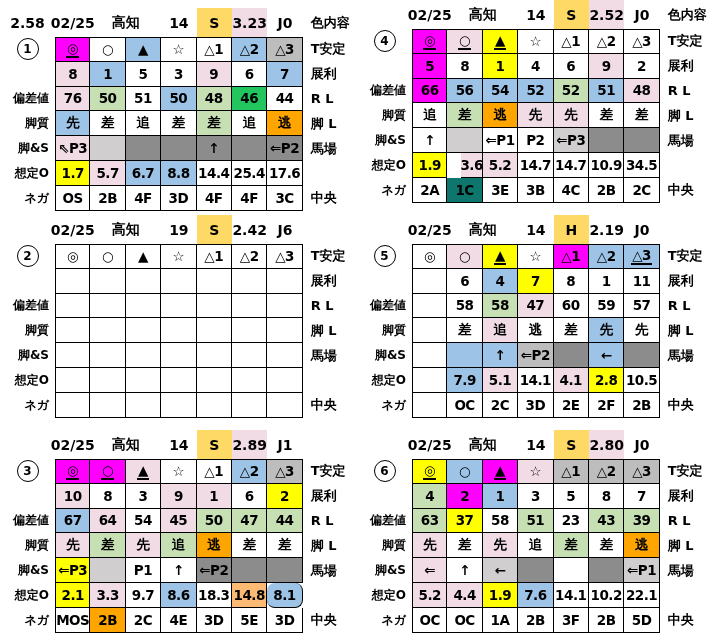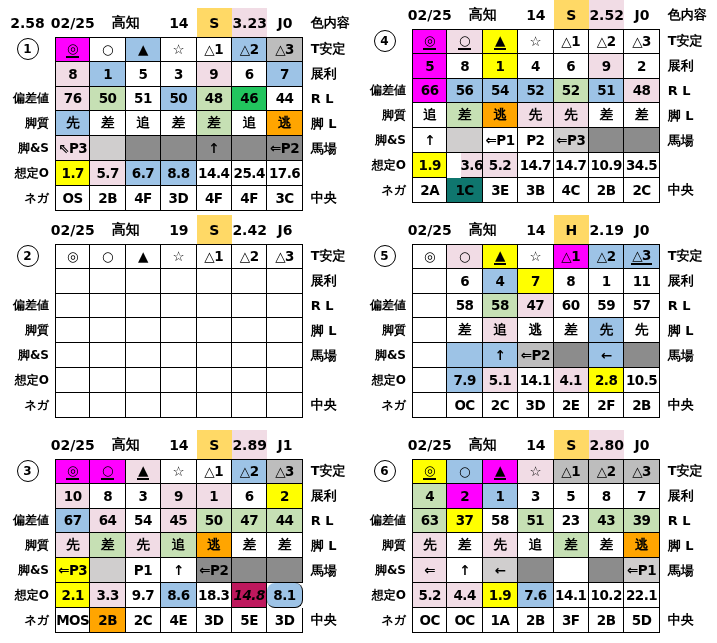--- a/index.html
+++ b/index.html
@@ -421,21 +421,21 @@
       </div>
       <div class="cell" style="background: rgb(255, 255, 255); grid-area: 7 / 4;">
         <span>9.7</span>
       </div>
       <div class="cell" style="background: rgb(157, 195, 230); grid-area: 7 / 5;">
         <span>8.6</span>
       </div>
       <div class="cell" style="background: rgb(255, 255, 255); grid-area: 7 / 6;">
         <span>18.3</span>
       </div>
-      <div class="cell" style="background: #be185d; grid-area: 7 / 7; font-style: italic;">
+      <div class="cell" style="background: #fdba74; grid-area: 7 / 7;">
         <span>14.8</span>
       </div>
       <div class="cell" style="background: rgb(157, 195, 230); grid-area: 7 / 8; border-radius: 8px;">
         <span>8.1</span>
       </div>
       <div class="cell bl" style="background: rgb(255, 255, 255); grid-area: 8 / 2;">
         <span>MOS</span>
       </div>
       <div class="cell" style="background: rgb(255, 165, 0); grid-area: 8 / 3;">
         <span>2B</span>

